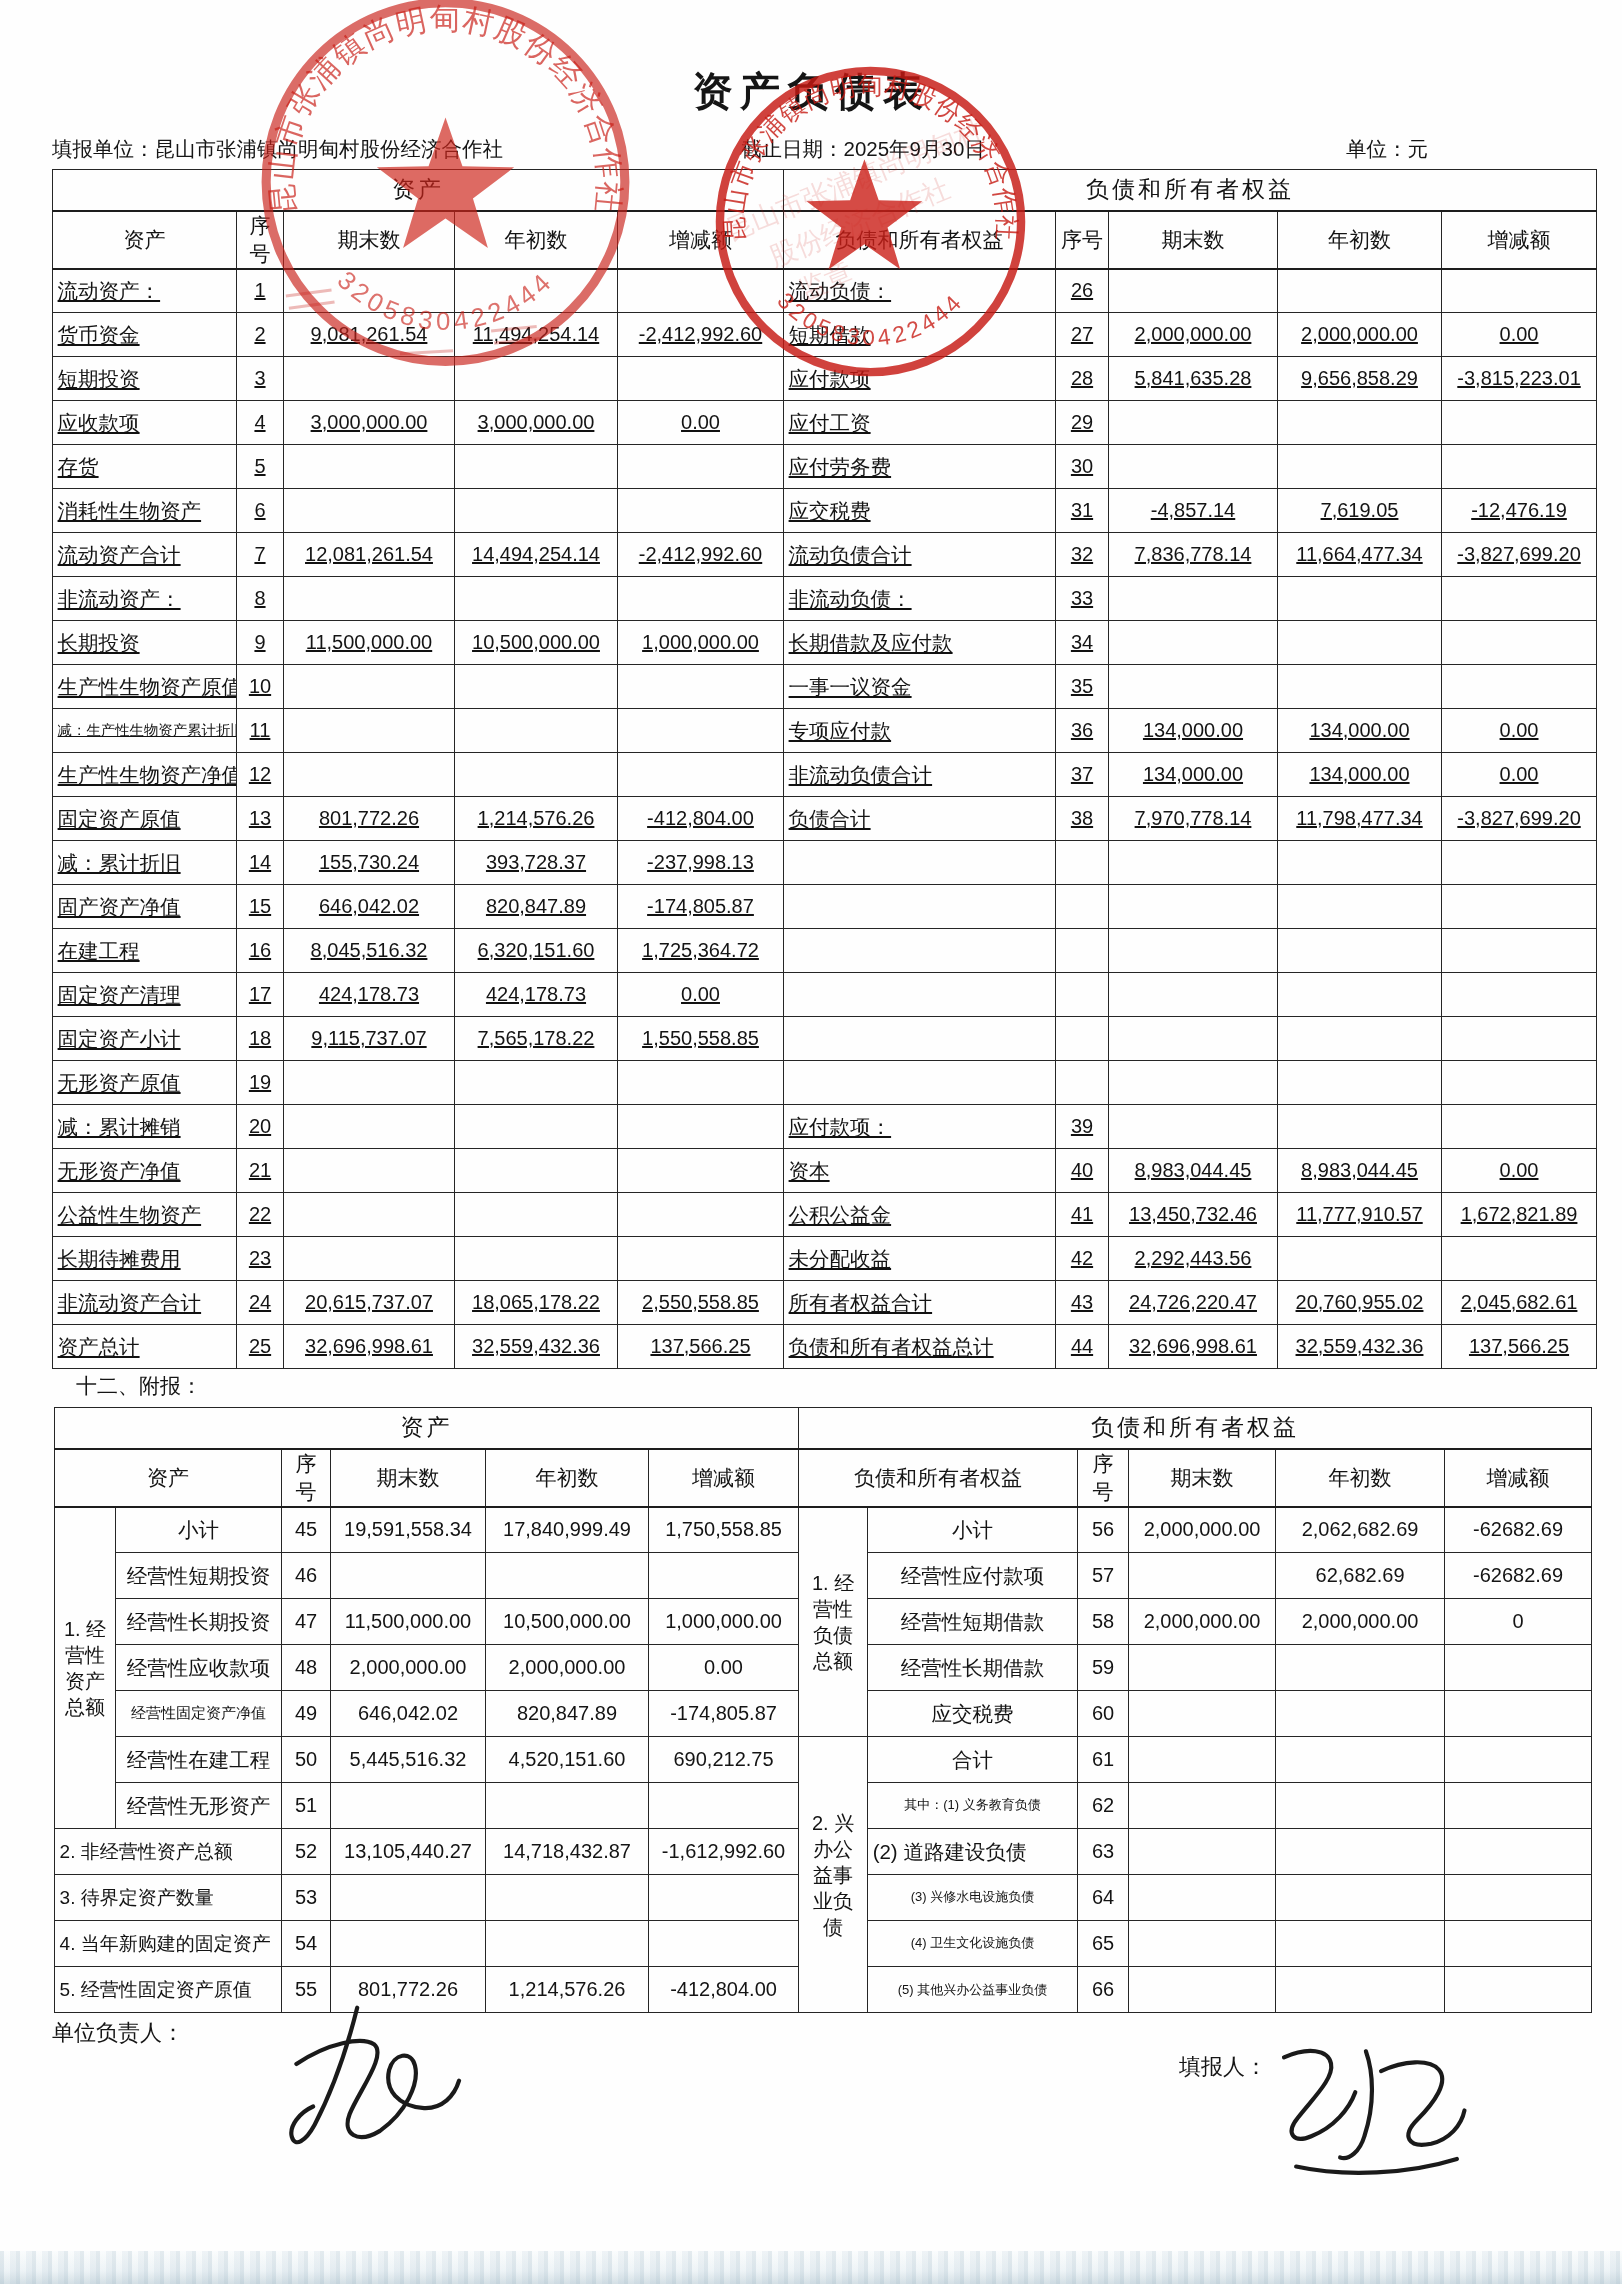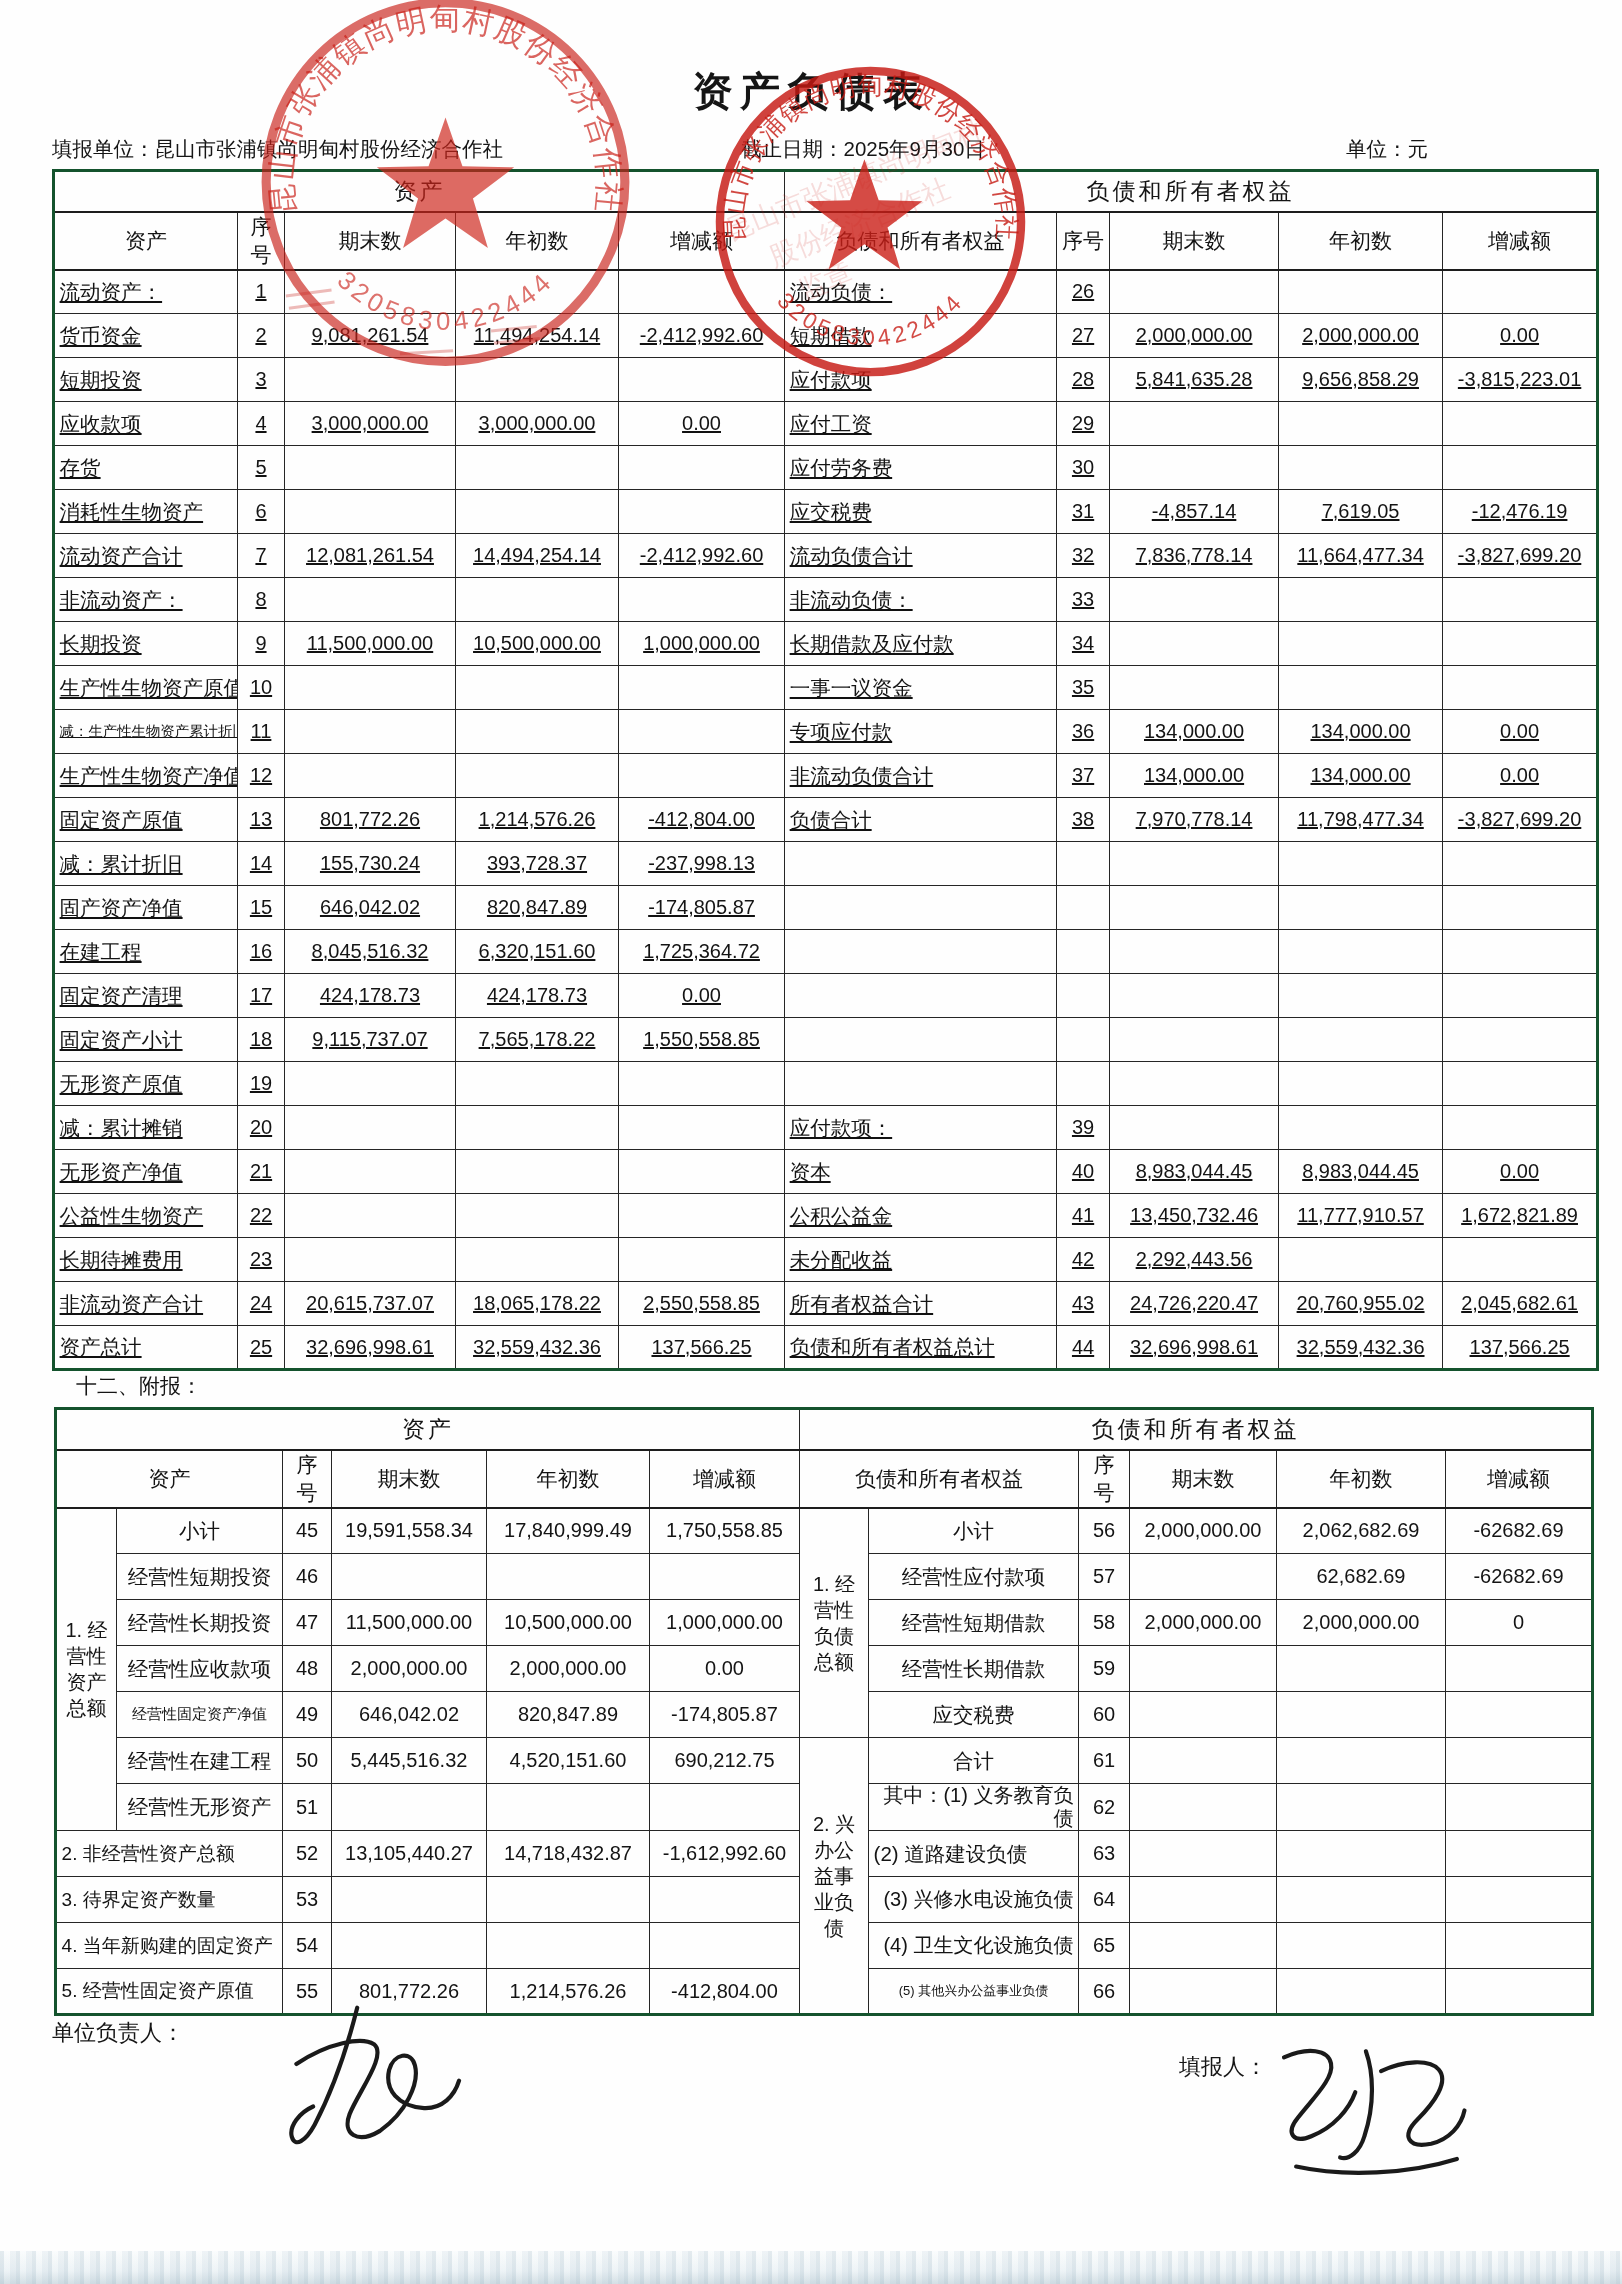--- a/index.html
+++ b/index.html
@@ -7,42 +7,42 @@
         font-family:"Liberation Sans", sans-serif;color:#111;}
   .title{position:absolute;left:0;right:0;top:64px;text-align:center;font-size:40px;
          font-weight:bold;letter-spacing:7.6px;color:#151515;
          font-family:"Liberation Serif", serif;}
   .infoline{position:absolute;top:135px;left:0;width:100%;font-size:20.5px;color:#151515;}
   .inf-unit{position:absolute;left:52px;top:0;white-space:nowrap;}
   .inf-date{position:absolute;left:741px;top:0;white-space:nowrap;}
   .inf-cur{position:absolute;left:1346px;top:0;white-space:nowrap;}
 
   table.bs{position:absolute;border-collapse:collapse;table-layout:fixed;
-           border:3px solid #14532d;background:transparent;}
+           border:1px solid #14532d;background:transparent;}
   table.bs th,table.bs td{border:1.5px solid #262626;padding:0 4.6px;overflow:hidden;
            font-weight:normal;color:#141414;vertical-align:middle;}
   th.split,td.split{border-left:2.3px solid #1d1d1d;}
   td.endL{border-right:2.3px solid #1d1d1d;}
   tr.band1 th{font-size:23px;letter-spacing:3px;border-bottom:2.3px solid #1d1d1d;}
   tr.band2 th{font-size:21px;border-bottom:2.3px solid #1d1d1d;}
   #t1 tbody tr{height:44px;text-decoration:underline;}
   #t2 tbody tr{height:46px;}
   tr.band1{height:41px;} tr.band2{height:49px;}
   td.no{text-align:center;font-size:20px;}
   td.num{text-align:center;font-size:20px;white-space:nowrap;padding:0 2.3px;}
   td.lbl{font-size:20.5px;text-align:left;white-space:nowrap;}
   td.sec{padding-left:6px;}
   td.item{padding-left:21px;}
   td.tot{padding-left:35px;}
   td.sm{font-size:14.4px;padding-left:4.6px;}
   td.vlbl{text-align:center;font-size:20px;line-height:1.3;padding:0 9px;white-space:normal;}
   td.lbl2{font-size:20.5px;white-space:nowrap;}
   td.ctr{text-align:center;}
   td.small2{font-size:15px;}
-  td.wrapl{text-align:right;padding:0 6px;font-size:20px;line-height:1.15;white-space:normal;}
+  td.wrapl{text-align:center;padding:0 6px;font-size:13px;line-height:1.15;white-space:normal;}
   td.leftl{text-align:left;padding-left:10.6px;}
   td.small3{text-align:center;font-size:13px;padding-left:4.6px;white-space:nowrap;}
   td.full{text-align:left;padding-left:7.6px;font-size:19px;white-space:nowrap;}
   .appx{position:absolute;left:76px;top:1372px;font-size:21px;color:#151515;}
   .footlbl{position:absolute;font-size:22px;color:#151515;white-space:nowrap;}
   .stamp{position:absolute;pointer-events:none;}
   .sig{position:absolute;pointer-events:none;}
   .scan-edge{position:absolute;left:0;right:0;bottom:0;height:33px;
      background:
        repeating-linear-gradient(90deg, rgba(160,185,200,0.28) 0 3.8px, rgba(220,235,242,0.10) 3.8px 10px, rgba(185,205,218,0.22) 10px 16px),

